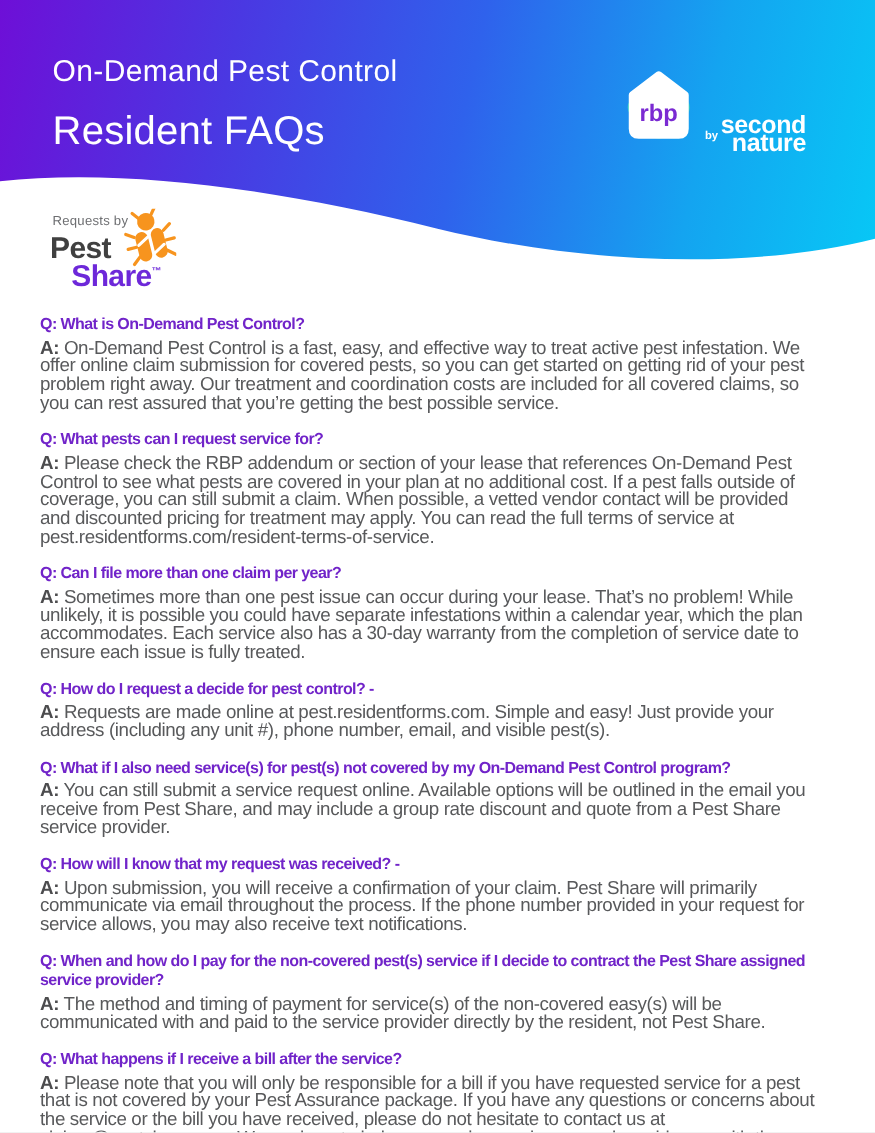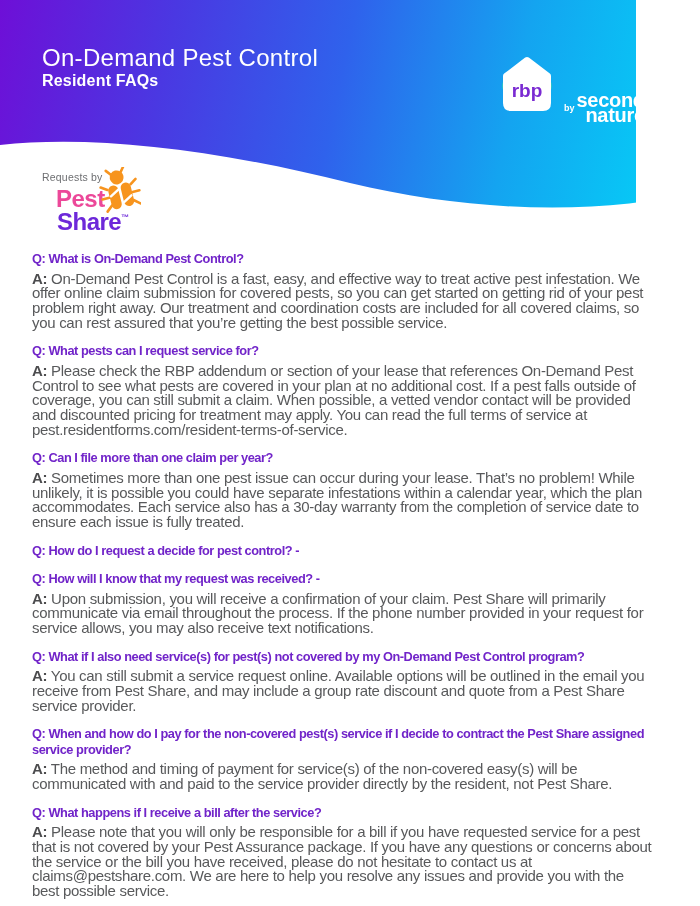--- a/index.html
+++ b/index.html
@@ -4,36 +4,36 @@
 <style>
   * { margin:0; padding:0; box-sizing:border-box; }
   html,body { background:#e8e8e8; }
   .page {
     position:relative; width:700px; height:906px; margin:0 auto;
     background:#ffffff; overflow:hidden;
     font-family:"Liberation Sans", sans-serif;
   }
   
   .header {
-    position:absolute; top:0; left:0; width:636px; height:240px;
+    position:absolute; top:0; left:0; width:700px; height:240px;
     background:linear-gradient(102deg,#6e0fd7 0%,#4a38e2 26%,#2f62ec 52%,#14a4f0 78%,#07c9f6 100%);
   }
   .wave { position:absolute; bottom:0; left:0; width:700px; height:240px; display:block; }
   .titles { position:absolute; top:44px; left:42px; color:#ffffff; z-index:3; }
   .t1 { font-size:24px; font-weight:400; letter-spacing:0.3px; }
-  .t2 { font-size:16px; font-weight:700; margin-top:0; letter-spacing:0.2px; }
+  .t2 { font-size:32px; font-weight:400; margin-top:14px; letter-spacing:0.2px; }
   .rbp-wrap { position:absolute; top:46px; left:497px; display:flex; align-items:center; z-index:3; }
   .rbp-logo { width:60px; height:66px; }
   .sn { display:flex; margin-left:7px; color:#ffffff;margin-top:47px; }
   .sn .by { font-size:9px; font-weight:700; margin-top:10px; margin-right:2px; }
   .sn .words { text-align:right; font-size:20px; font-weight:700; line-height:15px; letter-spacing:-0.3px; }
   
   .pestshare { position:absolute; top:171px; left:40px; width:170px; height:64px; z-index:4; }
   .pb-label { position:absolute; top:0; left:2px; font-size:10.5px; color:#6d6e71; letter-spacing:0.2px; }
-  .ps-word1 { position:absolute; top:14px; left:16px; font-size:24px; font-weight:700; color:#ec4899; letter-spacing:-0.5px; }
+  .ps-word1 { position:absolute; top:14px; left:0; font-size:24px; font-weight:700; color:#404040; letter-spacing:-0.5px; }
   .ps-word2 { position:absolute; top:37px; left:17px; font-size:24px; font-weight:700; color:#6d28d9; letter-spacing:-0.5px; }
   .tm { font-size:8px; vertical-align:10px; letter-spacing:0; }
   .bug { position:absolute; top:-4px; left:59px; width:42px; height:48px; }
   
   .content { position:absolute; top:245px; left:32px; width:622px; z-index:2; }
   .q {
     color:#7124c9; font-weight:700; font-size:12.8px; letter-spacing:-0.45px;
     line-height:15.5px; margin:13px 0 5px;
   }
   .faq:first-child .q { margin-top:6px; }
@@ -115,30 +115,31 @@
       <p class="a"><span class="alabel">A:</span> <span>Please check the RBP addendum or section of your lease that references On-Demand Pest Control to see what pests are covered in your plan at no additional cost. If a pest falls outside of coverage, you can still submit a claim. When possible, a vetted vendor contact will be provided and discounted pricing for treatment may apply. You can read the full terms of service at pest.residentforms.com/resident-terms-of-service.</span></p>
     </section>
 
     <section class="faq">
       <h3 class="q">Q: Can I file more than one claim per year?</h3>
       <p class="a"><span class="alabel">A:</span> <span>Sometimes more than one pest issue can occur during your lease. That’s no problem! While unlikely, it is possible you could have separate infestations within a calendar year, which the plan accommodates. Each service also has a 30-day warranty from the completion of service date to ensure each issue is fully treated.</span></p>
     </section>
 
     <section class="faq">
       <h3 class="q">Q: How do I request a decide for pest control? -</h3>
+      <p class="a"><span class="alabel">A:</span> <span>Requests are made online at pest.residentforms.com. Simple and easy! Just provide your address (including any unit #), phone number, email, and visible pest(s).</span></p>
+    </section>
+
+    <section class="faq">
+      <h3 class="q">Q: What if I also need service(s) for pest(s) not covered by my On-Demand Pest Control program?</h3>
+      <p class="a"><span class="alabel">A:</span> <span>You can still submit a service request online. Available options will be outlined in the email you receive from Pest Share, and may include a group rate discount and quote from a Pest Share service provider.</span></p>
     </section>
 
     <section class="faq">
       <h3 class="q">Q: How will I know that my request was received? -</h3>
       <p class="a"><span class="alabel">A:</span> <span>Upon submission, you will receive a confirmation of your claim. Pest Share will primarily communicate via email throughout the process. If the phone number provided in your request for service allows, you may also receive text notifications.</span></p>
-    </section>
-
-    <section class="faq">
-      <h3 class="q">Q: What if I also need service(s) for pest(s) not covered by my On-Demand Pest Control program?</h3>
-      <p class="a"><span class="alabel">A:</span> <span>You can still submit a service request online. Available options will be outlined in the email you receive from Pest Share, and may include a group rate discount and quote from a Pest Share service provider.</span></p>
     </section>
 
     <section class="faq">
       <h3 class="q">Q: When and how do I pay for the non-covered pest(s) service if I decide to contract the Pest Share assigned service provider?</h3>
       <p class="a"><span class="alabel">A:</span> <span>The method and timing of payment for service(s) of the non-covered easy(s) will be communicated with and paid to the service provider directly by the resident, not Pest Share.</span></p>
     </section>
 
     <section class="faq">
       <h3 class="q">Q: What happens if I receive a bill after the service?</h3>
       <p class="a"><span class="alabel">A:</span> <span>Please note that you will only be responsible for a bill if you have requested service for a pest that is not covered by your Pest Assurance package. If you have any questions or concerns about the service or the bill you have received, please do not hesitate to contact us at claims@pestshare.com. We are here to help you resolve any issues and provide you with the best possible service.</span></p>

